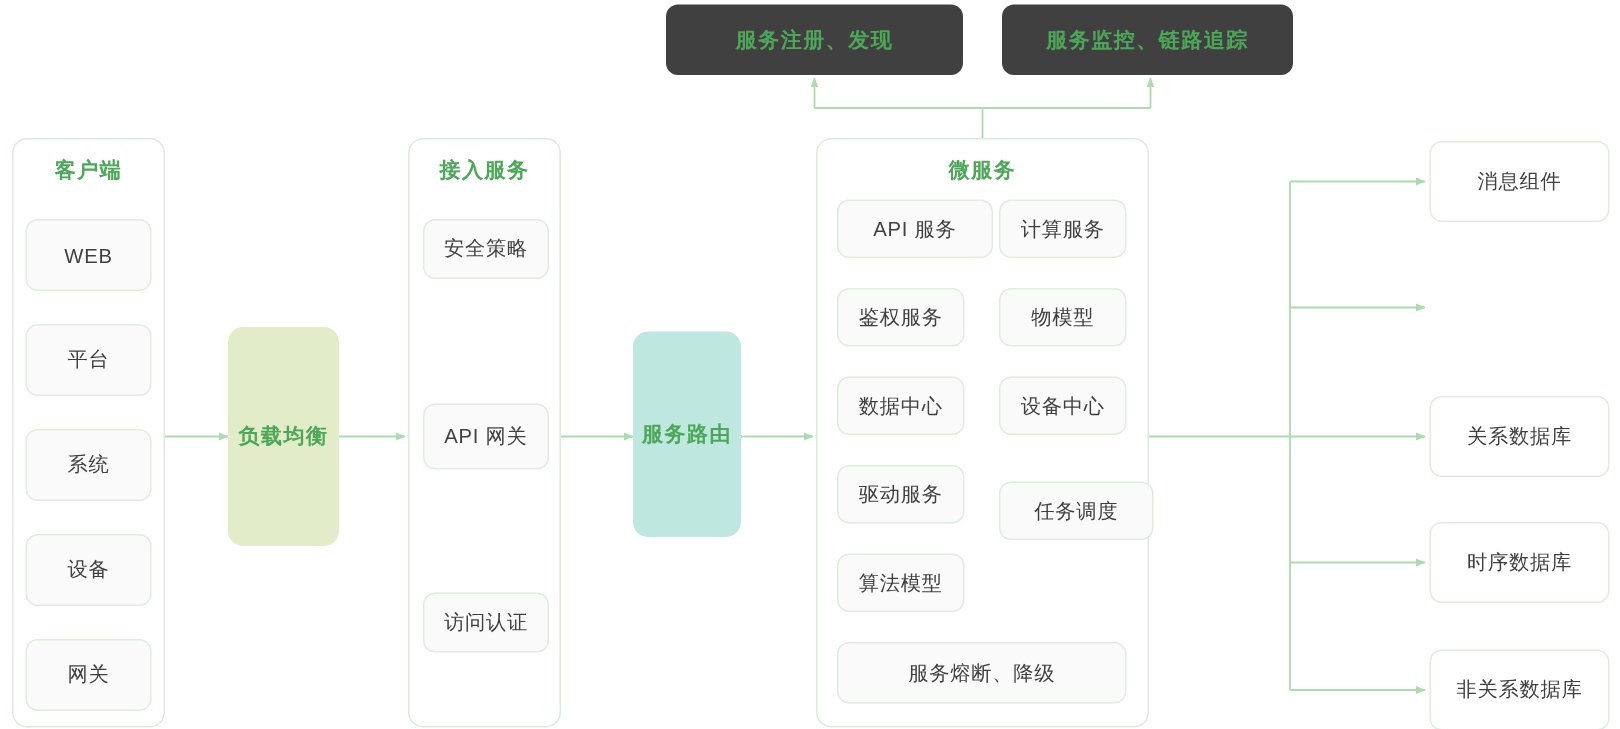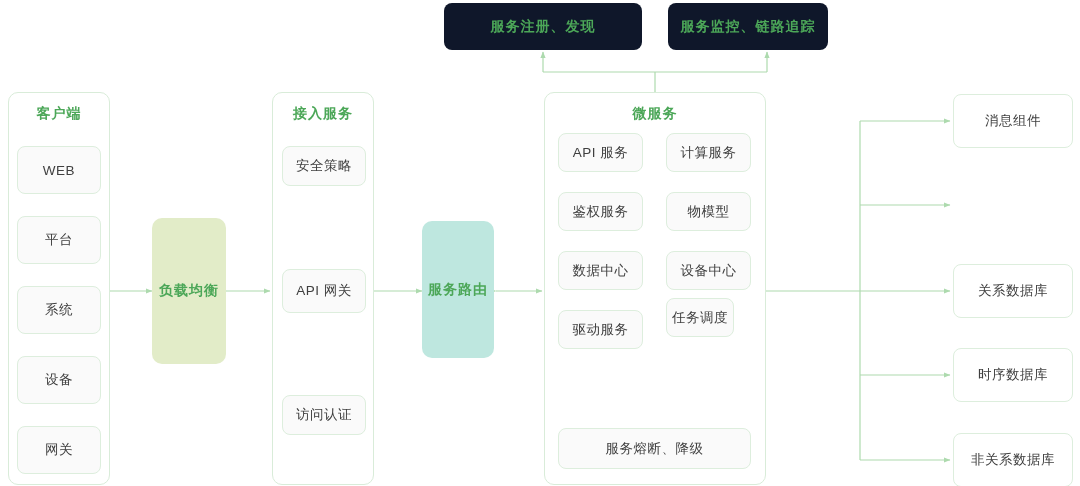--- a/index.html
+++ b/index.html
@@ -85,21 +85,21 @@
     font-weight: bold;
     color: #4ca758;
     letter-spacing: 1px;
   }
   .accent.lb   { background: #e2ecc8; }
   .accent.route{ background: #bee7df; }
   
   .pill {
     position: absolute;
     box-sizing: border-box;
-    background: #0f172a;
+    background: #404040;
     border-radius: 8px;
     display: flex;
     align-items: center;
     justify-content: center;
     font-size: 14px;
     font-weight: bold;
     color: #4ca758;
     letter-spacing: 1px;
   }
 </style>
@@ -141,21 +141,21 @@
       <line x1="860" y1="205" x2="950" y2="205" marker-end="url(#ah)"></line>
       <line x1="860" y1="291" x2="950" y2="291" marker-end="url(#ah)"></line>
       <line x1="860" y1="375" x2="950" y2="375" marker-end="url(#ah)"></line>
       <line x1="860" y1="460" x2="950" y2="460" marker-end="url(#ah)"></line>
     </g>
   </svg>
 
   <div class="pill" style="left:444px; top:3px; width:198px; height:47px;">
     <span>服务注册、发现</span>
   </div>
-  <div class="pill" style="left:668px; top:3px; width:160px; height:47px;">
+  <div class="pill" style="left:668px; top:3px; width:194px; height:47px;">
     <span>服务监控、链路追踪</span>
   </div>
 
   <div class="panel" style="left:8px; top:92px; width:102px; height:393px;">
     <div class="panel-title" style="top:12px;">客户端</div>
   </div>
   <div class="item" style="left:17px; top:146px; width:84px; height:48px;">
     <span>WEB</span>
   </div>
   <div class="item" style="left:17px; top:216px; width:84px; height:48px;">
@@ -188,43 +188,46 @@
     <span>访问认证</span>
   </div>
 
   <div class="accent route" style="left:422px; top:221px; width:72px; height:137px;">
     <span>服务路由</span>
   </div>
 
   <div class="panel" style="left:544px; top:92px; width:222px; height:393px;">
     <div class="panel-title" style="top:12px;">微服务</div>
   </div>
-  <div class="item" style="left:558px; top:133px; width:85px; height:39px;">
+  <div class="item" style="left:558px; top:133px; width:104px; height:39px;">
     <span>API 服务</span>
   </div>
   <div class="item" style="left:666px; top:133px; width:85px; height:39px;">
     <span>计算服务</span>
   </div>
   <div class="item" style="left:558px; top:192px; width:85px; height:39px;">
     <span>鉴权服务</span>
   </div>
   <div class="item" style="left:666px; top:192px; width:85px; height:39px;">
     <span>物模型</span>
   </div>
   <div class="item" style="left:558px; top:251px; width:85px; height:39px;">
     <span>数据中心</span>
   </div>
   <div class="item" style="left:666px; top:251px; width:85px; height:39px;">
     <span>设备中心</span>
   </div>
   <div class="item" style="left:558px; top:310px; width:85px; height:39px;">
     <span>驱动服务</span>
   </div>
-  <div class="item" style="left:666px; top:298px; width:68px; height:39px;">
+  <div class="item" style="left:666px; top:321px; width:103px; height:39px;">
     <span>任务调度</span>
+  </div>
+  <div class="item" style="left:558px; top:369px; width:85px; height:39px;">
+    <span>算法模型</span>
   </div>
   <div class="item" style="left:558px; top:428px; width:193px; height:41px;">
     <span>服务熔断、降级</span>
   </div>
 
   <div class="store" style="left:953px; top:94px; width:120px; height:54px;">
     <span>消息组件</span>
   </div>
   <div class="store" style="left:953px; top:264px; width:120px; height:54px;">
     <span>关系数据库</span>

